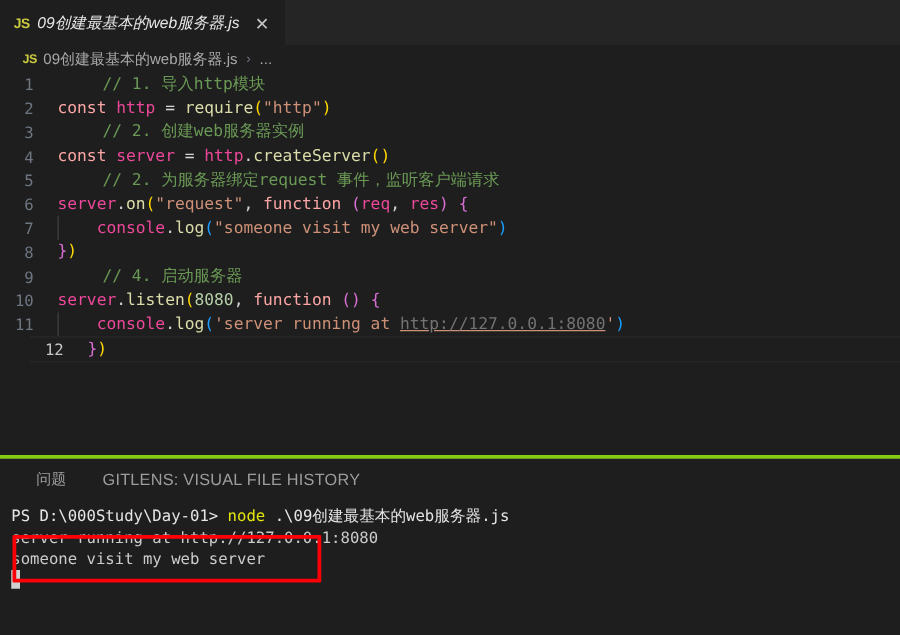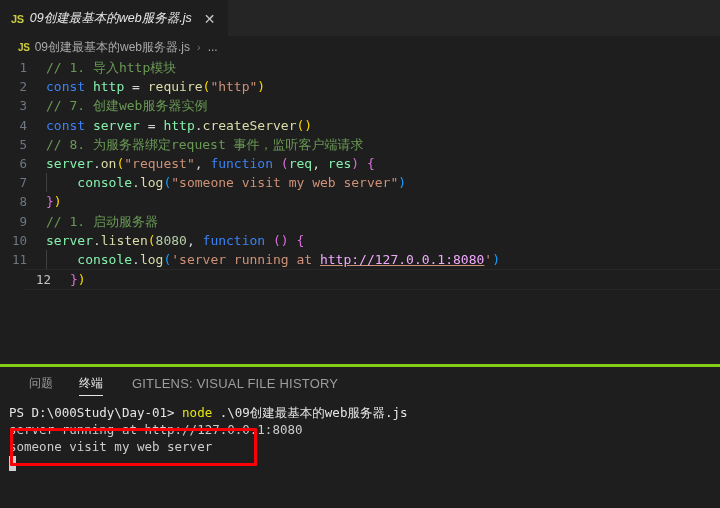--- a/index.html
+++ b/index.html
@@ -84,32 +84,32 @@
     color: #6e7681; font-size: 12.5px;
     font-family: "DejaVu Sans Mono", monospace;
   }
   .code-text { flex: 1; padding-left: 0; position: relative; }
   .indent-guide {
     position: absolute; left: 0px; top: 0; bottom: 0;
     width: 1px; background: #404040;
   }
 
   
-  .t-comment  { color: #6a9955; }
-  .t-keyword  { color: #3b82f6; }
-  .t-var      { color: #86efac; }
+  .t-comment  { color: #6a9955; margin-left: 36px; }
+  .t-keyword  { color: #fca5a5; }
+  .t-var      { color: #ec4899; }
   .t-func     { color: #dcdcaa; }
   .t-string   { color: #ce9178; }
   .t-num      { color: #b5cea8; text-align: center; }
   .t-op       { color: #d4d4d4; }
   .t-plain    { color: #d4d4d4; }
   .t-p1       { color: #ffd700; }
   .t-p2       { color: #da70d6; }
   .t-p3       { color: #179fff; }
-  .t-link     { color: #f0abfc; text-decoration: underline; text-decoration-color: #ce9178; }
+  .t-link     { color: #737373; text-decoration: underline; text-decoration-color: #ce9178; }
 
   
   .panel {
     position: absolute; left: 0; top: 364px; width: 720px; height: 156px;
     background: #1e1e1e;
     border-top: 3px solid #84cc16;
   }
   .panel-tabs {
     height: 32px; display: flex; align-items: center;
     padding-left: 16px; gap: 0px;
@@ -169,37 +169,36 @@
     <span class="js-badge">JS</span>
     <span class="crumb">09创建最基本的web服务器.js</span>
     <span class="sep">›</span>
     <span class="dots">...</span>
   </div>
 
   <div class="editor">
     <div id="code-lines">
         <div class="code-line"><div class="gutter-num">1</div><div class="code-text"><span class="t-comment">// 1. 导入http模块</span></div></div>
         <div class="code-line"><div class="gutter-num">2</div><div class="code-text"><span class="t-keyword">const</span><span class="t-plain"> </span><span class="t-var">http</span><span class="t-plain"> </span><span class="t-op">=</span><span class="t-plain"> </span><span class="t-func">require</span><span class="t-p1">(</span><span class="t-string">"http"</span><span class="t-p1">)</span></div></div>
-        <div class="code-line"><div class="gutter-num">3</div><div class="code-text"><span class="t-comment">// 7. 创建web服务器实例</span></div></div>
+        <div class="code-line"><div class="gutter-num">3</div><div class="code-text"><span class="t-comment">// 2. 创建web服务器实例</span></div></div>
         <div class="code-line"><div class="gutter-num">4</div><div class="code-text"><span class="t-keyword">const</span><span class="t-plain"> </span><span class="t-var">server</span><span class="t-plain"> </span><span class="t-op">=</span><span class="t-plain"> </span><span class="t-var">http</span><span class="t-plain">.</span><span class="t-func">createServer</span><span class="t-p1">(</span><span class="t-p1">)</span></div></div>
-        <div class="code-line"><div class="gutter-num">5</div><div class="code-text"><span class="t-comment">// 8. 为服务器绑定request 事件，监听客户端请求</span></div></div>
+        <div class="code-line"><div class="gutter-num">5</div><div class="code-text"><span class="t-comment">// 2. 为服务器绑定request 事件，监听客户端请求</span></div></div>
         <div class="code-line"><div class="gutter-num">6</div><div class="code-text"><span class="t-var">server</span><span class="t-plain">.</span><span class="t-func">on</span><span class="t-p1">(</span><span class="t-string">"request"</span><span class="t-plain">, </span><span class="t-keyword">function</span><span class="t-plain"> </span><span class="t-p2">(</span><span class="t-var">req</span><span class="t-plain">, </span><span class="t-var">res</span><span class="t-p2">)</span><span class="t-plain"> </span><span class="t-p2">{</span></div></div>
         <div class="code-line"><div class="gutter-num">7</div><div class="code-text"><span class="indent-guide"></span><span class="t-plain">    </span><span class="t-var">console</span><span class="t-plain">.</span><span class="t-func">log</span><span class="t-p3">(</span><span class="t-string">"someone visit my web server"</span><span class="t-p3">)</span></div></div>
         <div class="code-line"><div class="gutter-num">8</div><div class="code-text"><span class="t-p2">}</span><span class="t-p1">)</span></div></div>
-        <div class="code-line"><div class="gutter-num">9</div><div class="code-text"><span class="t-comment">// 1. 启动服务器</span></div></div>
+        <div class="code-line"><div class="gutter-num">9</div><div class="code-text"><span class="t-comment">// 4. 启动服务器</span></div></div>
         <div class="code-line"><div class="gutter-num">10</div><div class="code-text"><span class="t-var">server</span><span class="t-plain">.</span><span class="t-func">listen</span><span class="t-p1">(</span><span class="t-num">8080</span><span class="t-plain">, </span><span class="t-keyword">function</span><span class="t-plain"> </span><span class="t-p2">(</span><span class="t-p2">)</span><span class="t-plain"> </span><span class="t-p2">{</span></div></div>
         <div class="code-line"><div class="gutter-num">11</div><div class="code-text"><span class="indent-guide"></span><span class="t-plain">    </span><span class="t-var">console</span><span class="t-plain">.</span><span class="t-func">log</span><span class="t-p3">(</span><span class="t-string">'server running at </span><span class="t-link">http://127.0.0.1:8080</span><span class="t-string">'</span><span class="t-p3">)</span></div></div>
         <div class="code-line active"><div class="gutter-num">12</div><div class="code-text"><span class="t-p2">}</span><span class="t-p1">)</span></div></div>
       </div>
   </div>
 
   <div class="panel">
     <div class="panel-tabs" id="panel-tabs">
         <div class="panel-tab">问题</div>
-        <div class="panel-tab active">终端</div>
         <div class="panel-tab gitlens">GITLENS: VISUAL FILE HISTORY</div>
       </div>
     <div class="terminal" id="terminal"><div class="term-line"><span class="c-white">PS D:\000Study\Day-01&gt; </span><span class="c-yellow">node</span><span class="c-white"> .\09创建最基本的web服务器.js</span></div><div class="term-line"><span class="c-grey">server running at http://127.0.0.1:8080</span></div><div class="term-line"><span class="c-grey">someone visit my web server</span></div><div class="term-line"><span class="term-cursor"></span></div></div>
   </div>
 
   <div class="annotation-box" style="left: 10px; top: 428px; width: 247px; height: 38px; border-color: rgb(251, 0, 7);"></div>
 
 </div>
 
 </body></html>

